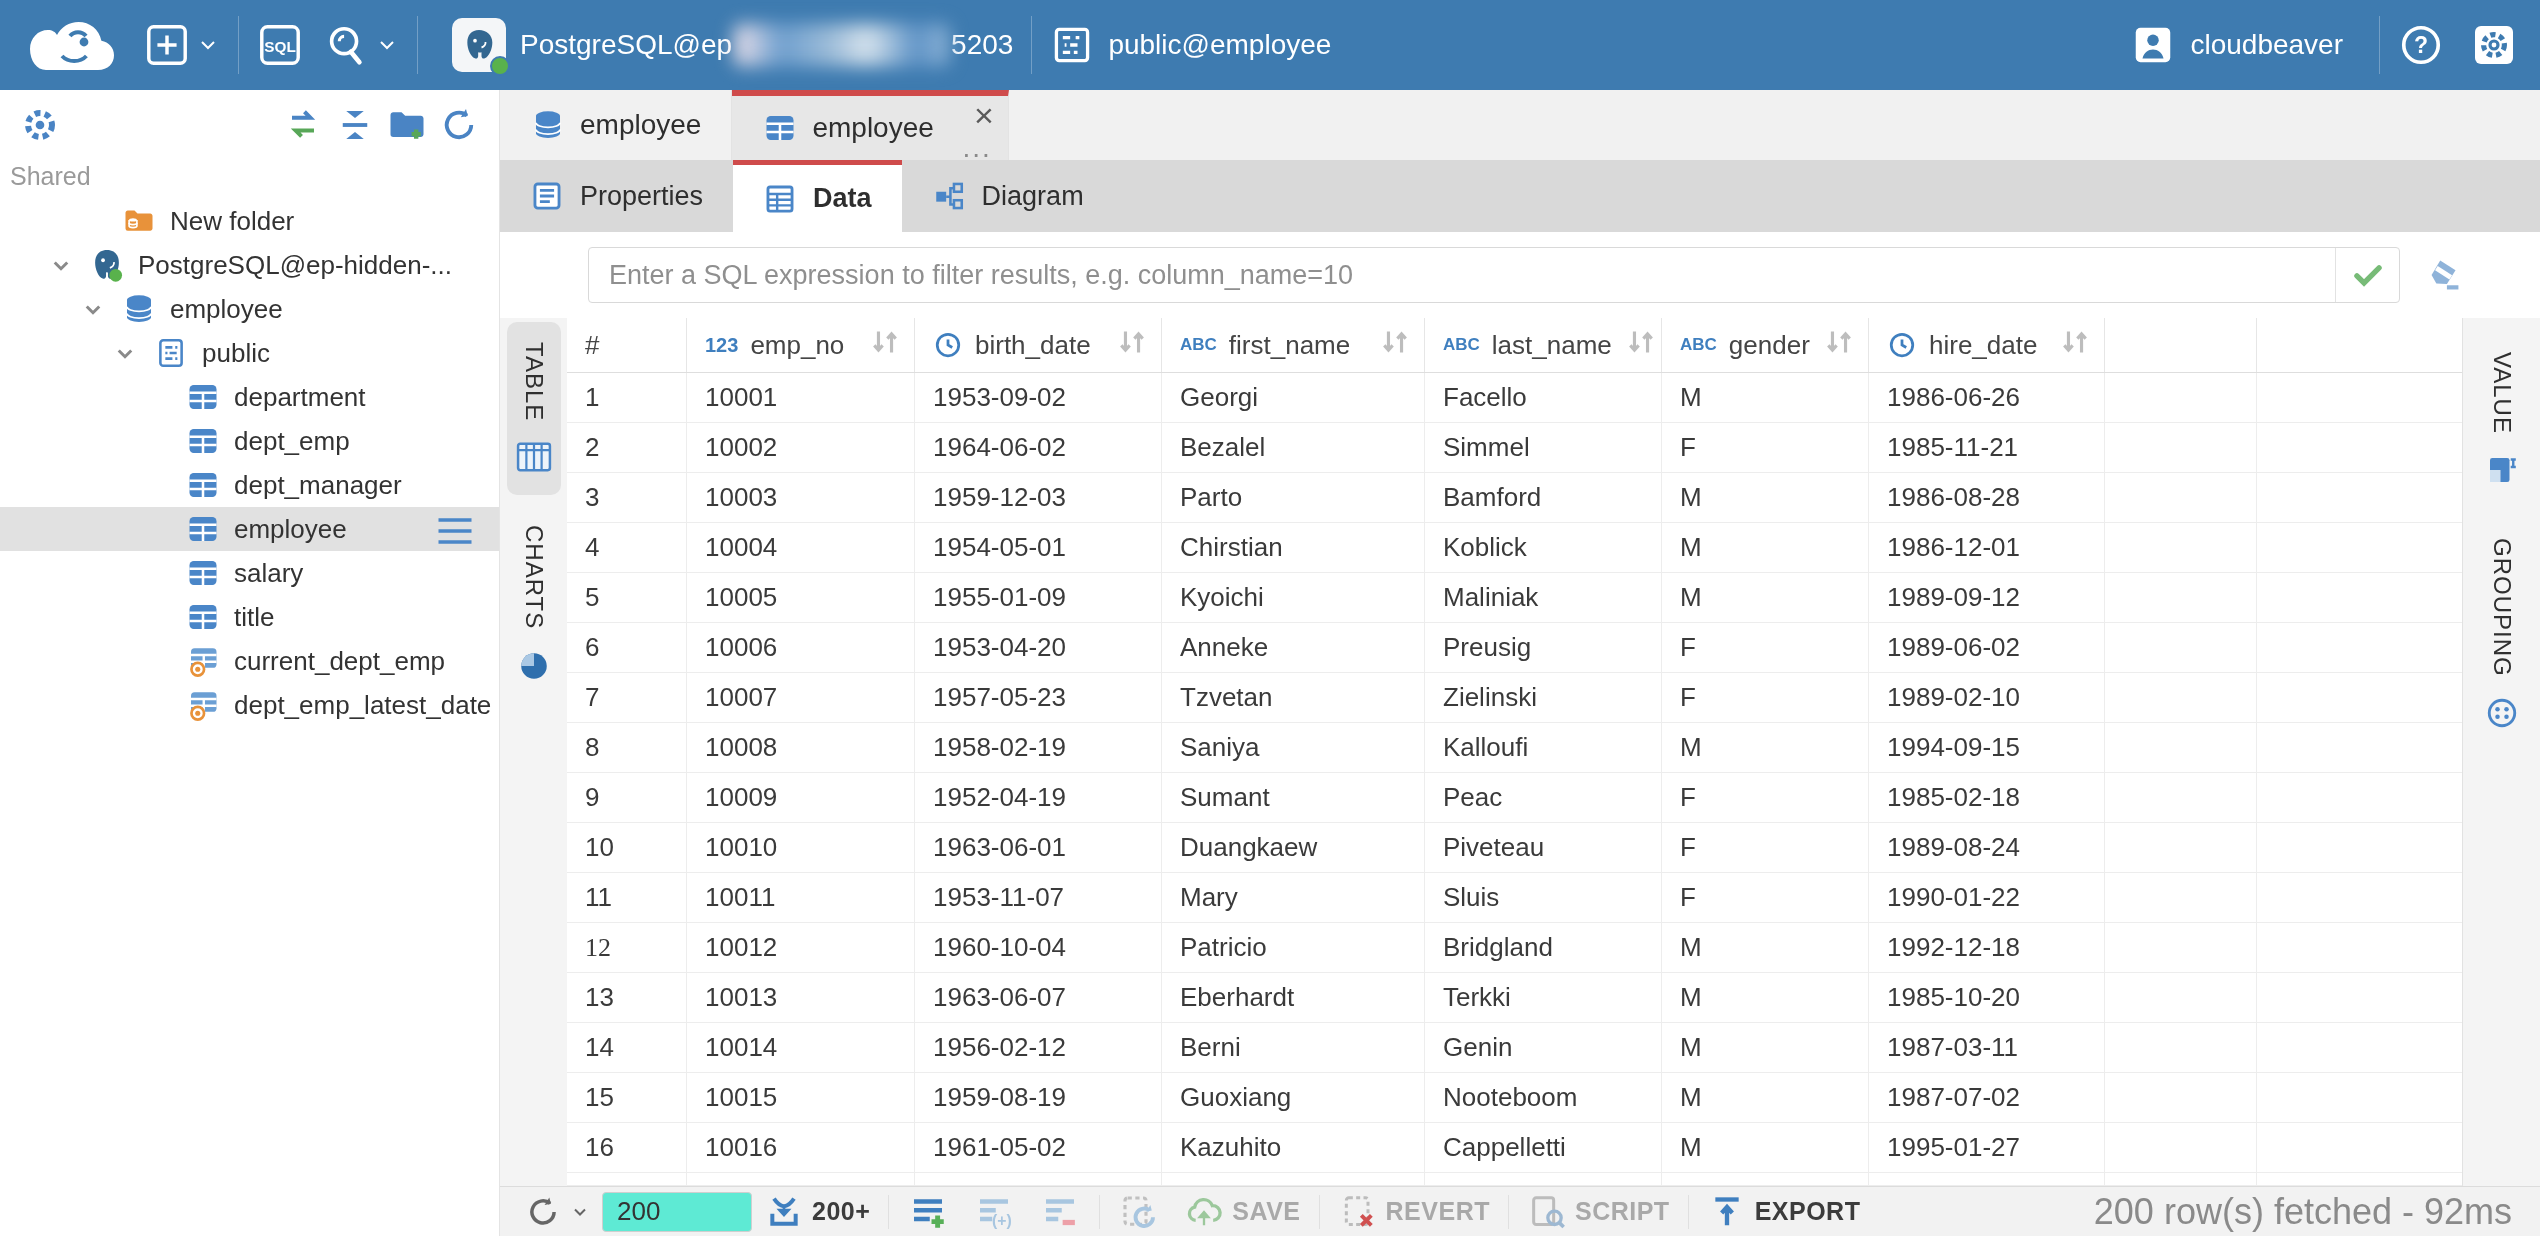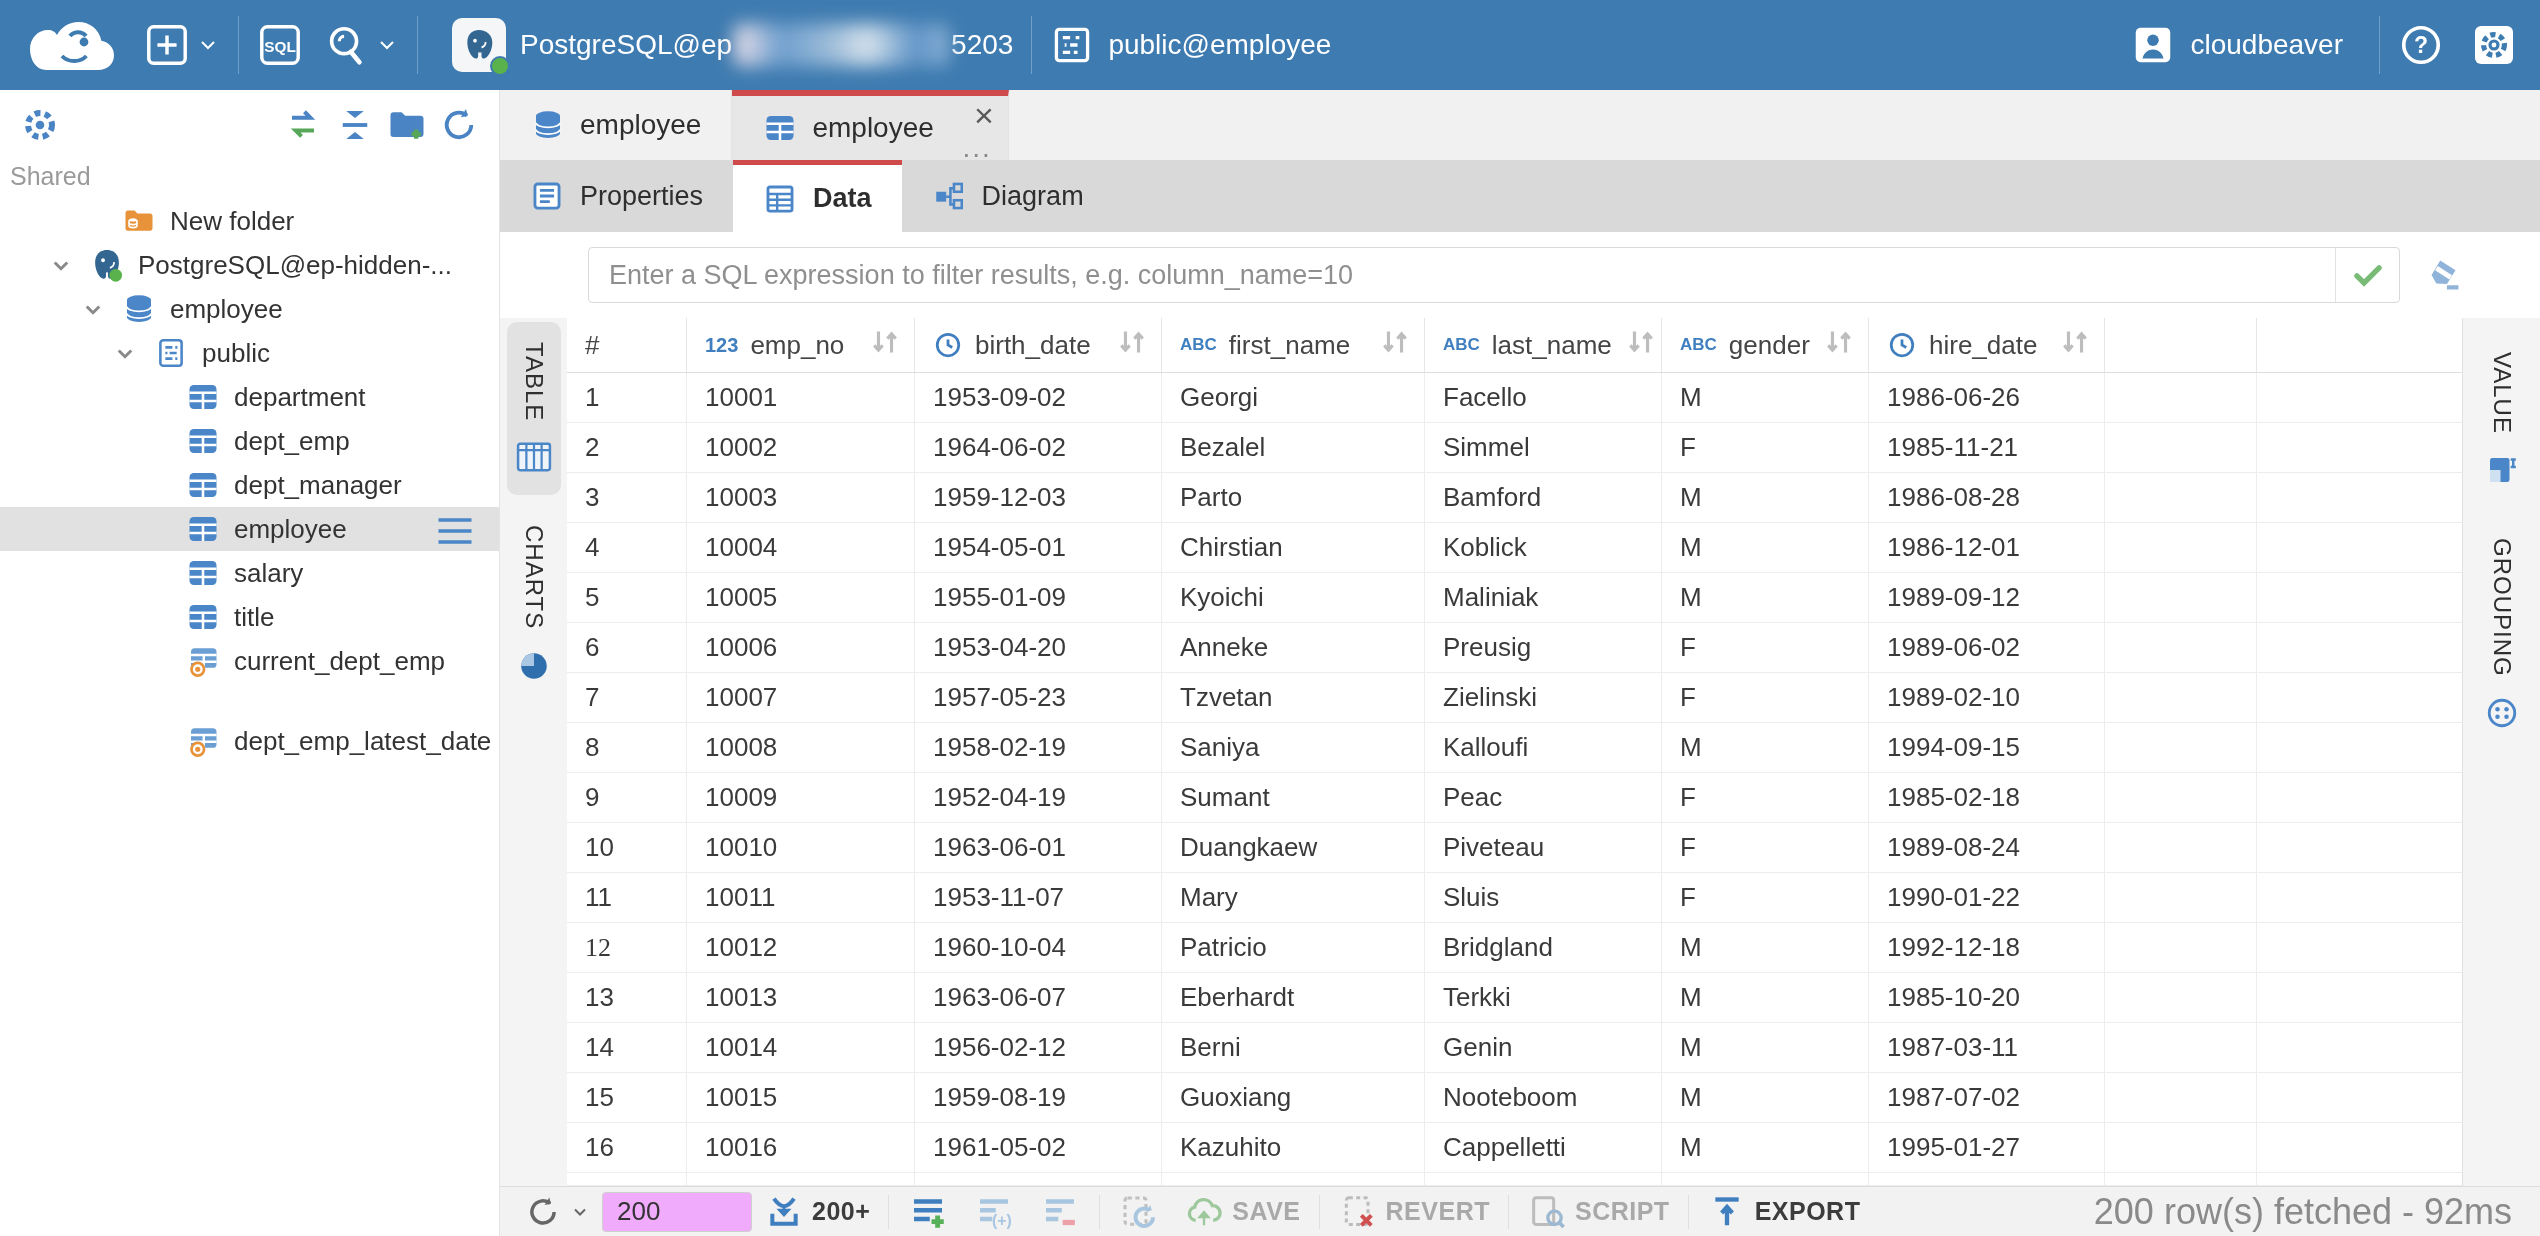--- a/index.html
+++ b/index.html
@@ -68,21 +68,21 @@
   .g-hcell .sort { margin-left:auto; }
   .t-badge { color:#3f7fbf; font-weight:bold; font-size:20px; letter-spacing:0; }
   .g-row { display:flex; height:50px; border-bottom:1px solid #ededed; }
   .g-cell { display:flex; align-items:center; padding:0 18px; border-right:1px solid #ededed; font-size:26px; color:#3a3a3a; white-space:nowrap; overflow:hidden; }
 
   
   .btoolbar { height:50px; background:#f2f2f2; border-top:1px solid #dcdcdc; display:flex; align-items:center; padding:0 12px; position:relative; }
   .bt-item { display:flex; align-items:center; gap:8px; margin:12px 12px; }
   .bt-label { font-size:25px; font-weight:bold; color:#a9a9a9; letter-spacing:.5px; }
   .bt-label.on { color:#3c3c3c; }
-  .rowlimit { width:150px; height:40px; border:1px solid #cfcfcf; border-radius:4px; background:#f0abfc; font-size:26px; color:#333; padding:0 14px; font-family:"Liberation Sans",sans-serif; }
+  .rowlimit { width:150px; height:40px; border:1px solid #cfcfcf; border-radius:4px; background:#5eead4; font-size:26px; color:#333; padding:0 14px; font-family:"Liberation Sans",sans-serif; }
   .bt-div { width:1px; height:34px; background:#e0e0e0; margin:0 6px; }
   .statusbar { position:absolute; right:28px; font-size:36px; color:#8a8a8a; white-space:nowrap; }
 </style>
 </head>
 <body>
 
 <div class="app">
 
   <div class="topbar">
     <span class="tb-ic logo">
@@ -334,21 +334,21 @@
           <span class="ticon">
             <svg width="36" height="36" viewBox="0 0 24 24">
               <rect x="4" y="3.5" width="17" height="13" rx="2.4" fill="#6b9fd4"></rect>
               <path d="M4 8h17M12.5 8v8.5M4 12.5h17" stroke="#fff" stroke-width="1.6"></path>
               <circle cx="8.5" cy="17.5" r="4.2" fill="#fff" stroke="#e8923a" stroke-width="1.8"></circle>
               <circle cx="8.5" cy="17.5" r="1.7" fill="#e8923a"></circle>
             </svg>
           </span>
           <span class="tlabel">current_dept_emp</span>
         </div>
-        <div class="tree-row" style="padding-left: 142px; margin-top: 36px;">
+        <div class="tree-row" style="padding-left: 142px;">
           <span class="chev"></span>
           <span class="ticon">
             <svg width="36" height="36" viewBox="0 0 24 24">
               <rect x="4" y="3.5" width="17" height="13" rx="2.4" fill="#6b9fd4"></rect>
               <path d="M4 8h17M12.5 8v8.5M4 12.5h17" stroke="#fff" stroke-width="1.6"></path>
               <circle cx="8.5" cy="17.5" r="4.2" fill="#fff" stroke="#e8923a" stroke-width="1.8"></circle>
               <circle cx="8.5" cy="17.5" r="1.7" fill="#e8923a"></circle>
             </svg>
           </span>
           <span class="tlabel">dept_emp_latest_date</span>

